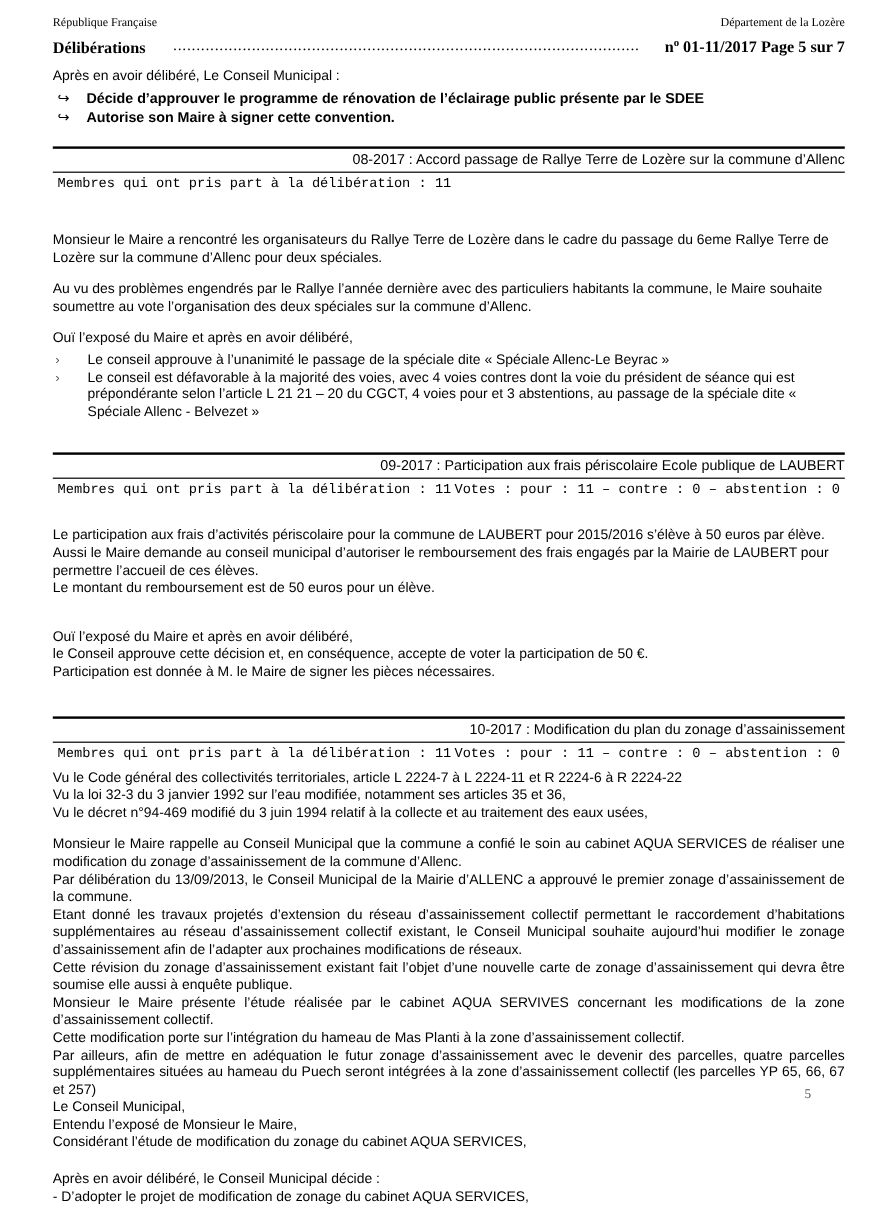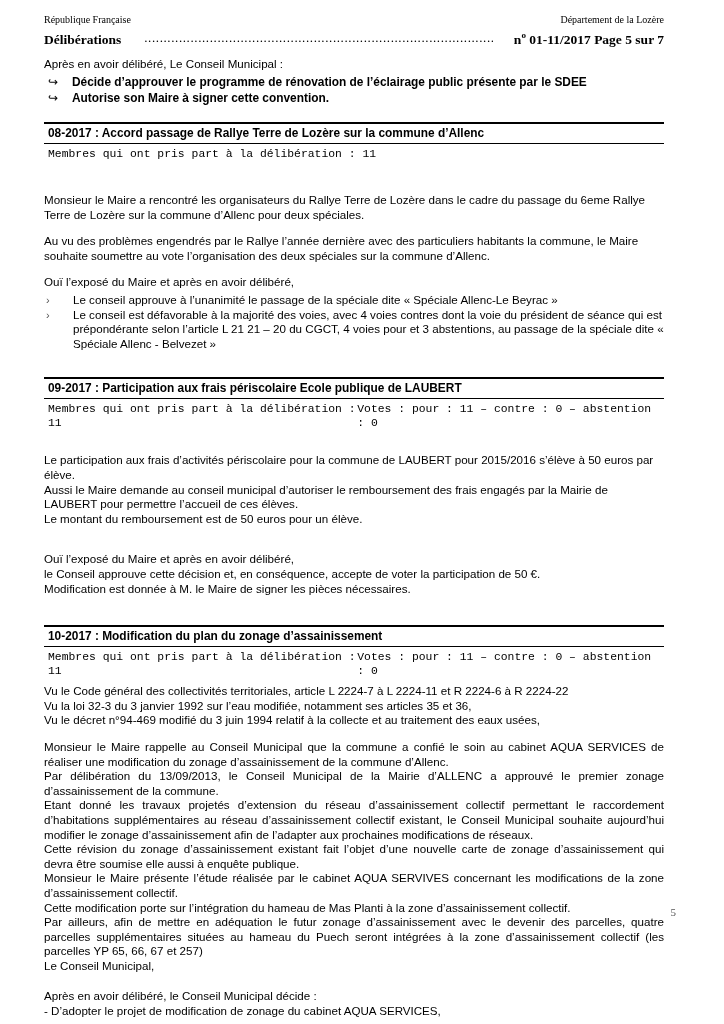--- a/index.html
+++ b/index.html
@@ -14,21 +14,21 @@
     font-family: "Liberation Sans", sans-serif;
     color: #000000;
     overflow: hidden;
   }
   .page {
     position: absolute;
     left: 0; top: 0;
     width: 724px;
     height: 942px;
     box-sizing: border-box;
-    padding: 14px 60px 0 44px;
+    padding: 14px 20px 0 44px;
   }
 
   
   .doc-header {
     font-family: "Liberation Serif", serif;
     width: 100%;
   }
   .hdr-row1 {
     display: flex;
     justify-content: space-between;
@@ -107,22 +107,23 @@
     box-sizing: border-box;
   }
   .chev-body { flex: 1 1 auto; }
 
   
   .section-head {
     border-top: 2.2px solid #000;
     border-bottom: 1.2px solid #000;
     padding: 2px 0 2px 4px;
     font-size: 11.9px;
-    font-weight: bold;
+    font-weight: normal;
     line-height: 15px;
+    text-align: right;
   }
   .members-row {
     display: flex;
     justify-content: space-between;
     font-size: 11.4px;
     line-height: 14px;
     padding: 3px 2px 0 4px;
     font-family: Liberation Mono, monospace;
   }
   .members-row .votes { padding-right: 2px; }
@@ -212,21 +213,21 @@
 
   <p class="p">Le participation aux frais d’activités périscolaire pour la commune de LAUBERT pour 2015/2016 s’élève à 50 euros par élève.</p>
   <p class="p">Aussi le Maire demande au conseil municipal d’autoriser le remboursement des frais engagés par la Mairie de LAUBERT pour permettre l’accueil de ces élèves.</p>
   <p class="p">Le montant du remboursement est de 50 euros pour un élève.</p>
 
   <div class="gap-20"></div>
   <div class="gap-6"></div>
 
   <p class="p b">Ouï l’exposé du Maire et après en avoir délibéré,</p>
   <p class="p b">le Conseil approuve cette décision et, en conséquence, accepte de voter la participation de 50 €.</p>
-  <p class="p b">Modification est donnée à M. le Maire de signer les pièces nécessaires.</p>
+  <p class="p b">Participation est donnée à M. le Maire de signer les pièces nécessaires.</p>
 
   <div class="gap-20"></div>
   <div class="gap-9"></div>
 
   <div class="section-head">10-2017 : Modification du plan du zonage d’assainissement</div>
   <div class="members-row">
     <span>Membres qui ont pris part à la délibération : 11</span>
     <span class="votes">Votes : pour : 11 – contre : 0 – abstention : 0</span>
   </div>
 
@@ -239,20 +240,22 @@
   <div class="gap-12"></div>
 
   <p class="p just">Monsieur le Maire rappelle au Conseil Municipal que la commune a confié le soin au cabinet AQUA SERVICES de réaliser une modification du zonage d’assainissement de la commune d’Allenc.</p>
   <p class="p just">Par délibération du 13/09/2013, le Conseil Municipal de la Mairie d’ALLENC a approuvé le premier zonage d’assainissement de la commune.</p>
   <p class="p just">Etant donné les travaux projetés d’extension du réseau d’assainissement collectif permettant le raccordement d’habitations supplémentaires au réseau d’assainissement collectif existant, le Conseil Municipal souhaite aujourd’hui modifier le zonage d’assainissement afin de l’adapter aux prochaines modifications de réseaux.</p>
   <p class="p just">Cette révision du zonage d’assainissement existant fait l’objet d’une nouvelle carte de zonage d’assainissement qui devra être soumise elle aussi à enquête publique.</p>
   <p class="p just">Monsieur le Maire présente l’étude réalisée par le cabinet AQUA SERVIVES concernant les modifications de la zone d’assainissement collectif.</p>
   <p class="p just">Cette modification porte sur l’intégration du hameau de Mas Planti à la zone d’assainissement collectif.</p>
   <p class="p just">Par ailleurs, afin de mettre en adéquation le futur zonage d’assainissement avec le devenir des parcelles, quatre parcelles supplémentaires situées au hameau du Puech seront intégrées à la zone d’assainissement collectif (les parcelles YP 65, 66, 67 et 257)</p>
   <p class="p">Le Conseil Municipal,</p>
+  <p class="p">Entendu l’exposé de Monsieur le Maire,</p>
+  <p class="p">Considérant l’étude de modification du zonage du cabinet AQUA SERVICES,</p>
 
   <div class="gap-16"></div>
 
   <p class="p">Après en avoir délibéré, le Conseil Municipal décide :</p>
   <p class="p"><span>- </span><span class="b">D’adopter</span><span> le projet de modification de zonage du cabinet AQUA SERVICES,</span></p>
 
   <div class="page-num">5</div>
 
 </div>
 

